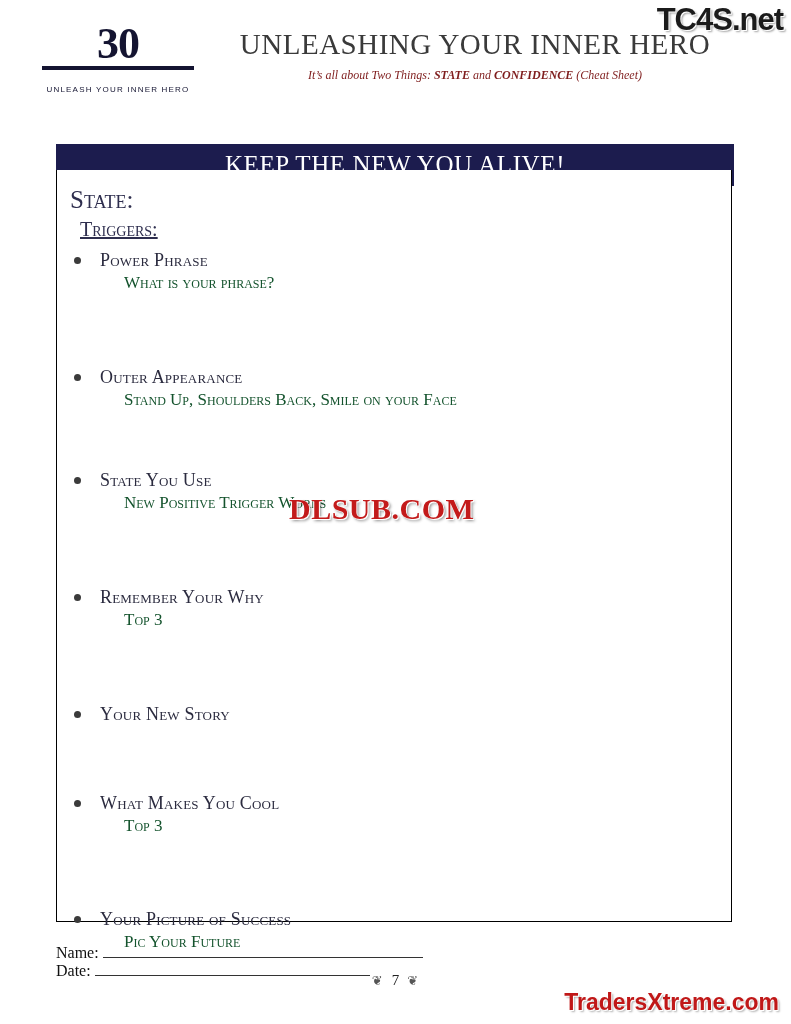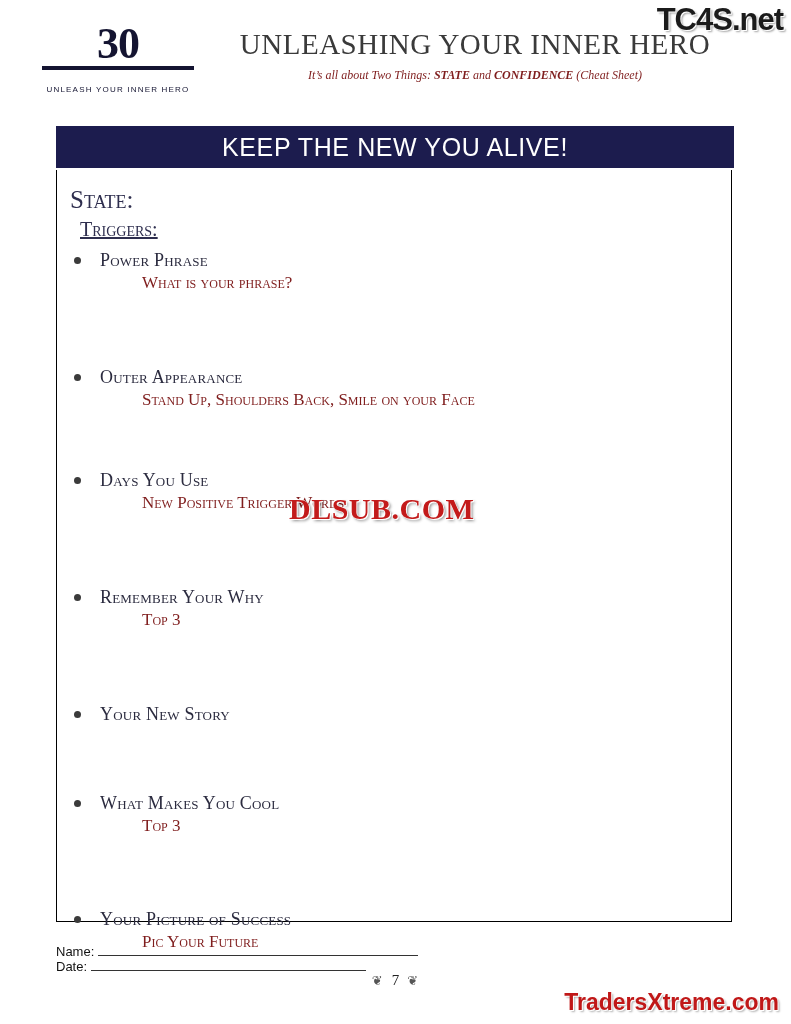--- a/index.html
+++ b/index.html
@@ -111,29 +111,29 @@
     font-style: italic;
     font-size: 12px;
     color: #7f1d1d;
   }
   .doc-sub b { font-weight: bold; }
 
   
   .banner {
     position: absolute;
     left: 56px;
-    top: 126px;
+    top: 144px;
     width: 678px;
     height: 42px;
     background: #1c1c4e;
     color: #ffffff;
     display: flex;
     align-items: center;
     justify-content: center;
-    font-family: Liberation Sans, sans-serif;
+    font-family: Liberation Serif, serif;
     font-size: 25px;
     letter-spacing: 0.6px;
   }
 
   
   .box {
     position: absolute;
     left: 56px;
     top: 170px;
     width: 676px;
@@ -178,35 +178,35 @@
     background: #3b3b3b;
   }
   .item-label {
     margin-left: 26px;
     font-family: "Liberation Serif", serif;
     font-size: 18px;
     color: #2b2b3f;
     letter-spacing: 0.2px;
   }
   .item-note {
-    margin-left: 68px;
+    margin-left: 50px;
     margin-top: 2px;
     font-family: "Liberation Serif", serif;
     font-size: 17px;
-    color: #7f1d1d;
+    color: #14532d;
   }
 
   
   .footer-fields {
     position: absolute;
     left: 56px;
     top: 944px;
     width: 678px;
-    font-family: Liberation Sans, sans-serif;
-    font-size: 13px;
+    font-family: Liberation Serif, serif;
+    font-size: 16px;
     color: #111;
   }
   .field {
     display: inline-block;
     vertical-align: bottom;
   }
   .field .lbl { margin-right: 4px; }
   .field .rule {
     display: inline-block;
     border-bottom: 1px solid #333;
@@ -263,21 +263,21 @@
       <div class="item-label" style="font-variant: small-caps;">Power Phrase</div>
       <div class="item-note" style="font-variant: small-caps;">What is your phrase?</div>
     </div>
     <div class="item" style="margin-bottom: 60px;">
       <span class="bullet"></span>
       <div class="item-label" style="font-variant: small-caps;">Outer Appearance</div>
       <div class="item-note" style="font-variant: small-caps;">Stand Up, Shoulders Back, Smile on your Face</div>
     </div>
     <div class="item" style="margin-bottom: 74px;">
       <span class="bullet"></span>
-      <div class="item-label" style="font-variant: small-caps;">Days You Use</div>
+      <div class="item-label" style="font-variant: small-caps;">State You Use</div>
       <div class="item-note" style="font-variant: small-caps;">New Positive Trigger Words</div>
     </div>
     <div class="item" style="margin-bottom: 74px;">
       <span class="bullet"></span>
       <div class="item-label" style="font-variant: small-caps;">Remember Your Why</div>
       <div class="item-note" style="font-variant: small-caps;">Top 3</div>
     </div>
     <div class="item" style="margin-bottom: 68px;">
       <span class="bullet"></span>
       <div class="item-label" style="font-variant: small-caps;">Your New Story</div>

